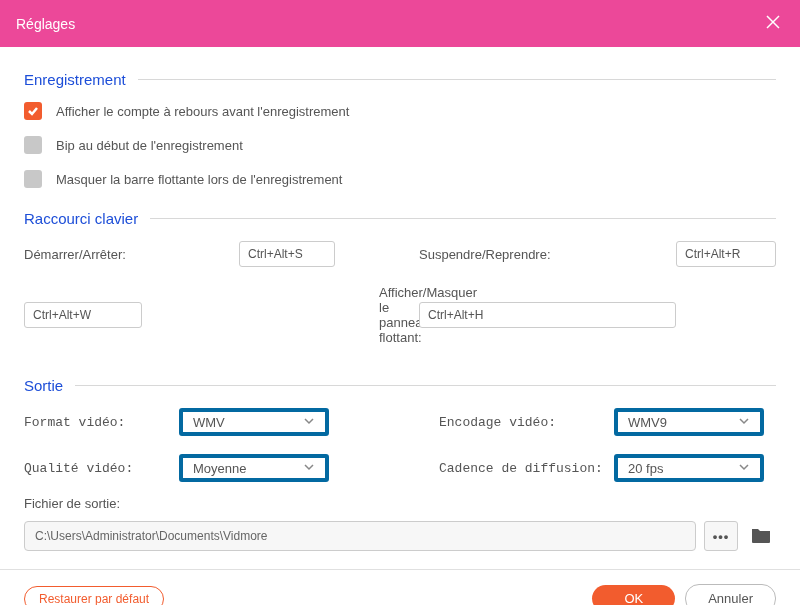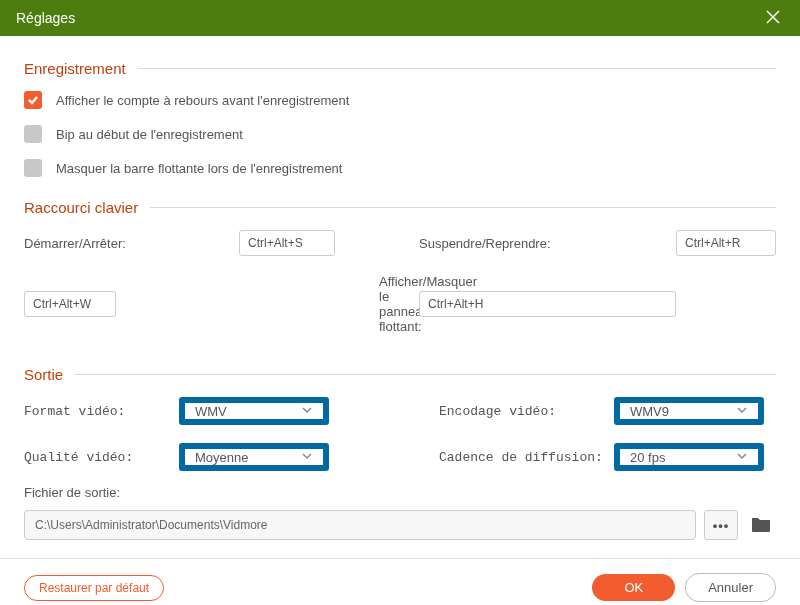--- a/index.html
+++ b/index.html
@@ -1,37 +1,37 @@
 <!DOCTYPE html>
 <html><head>
   <meta charset="utf-8">
   <style>
     * { box-sizing: border-box; margin: 0; padding: 0; }
     body { font-family: Arial, sans-serif; font-size: 13px; color: #555; background: #fff; width: 800px; height: 605px; overflow: hidden; }
-    .titlebar { background: #4d7c0f; color: #fff; height: 36px; display: flex; align-items: center; justify-content: space-between; padding: 0 16px; }
+    .titlebar { background: #ec4899; color: #fff; height: 47px; display: flex; align-items: center; justify-content: space-between; padding: 0 16px; }
     .titlebar-title { font-size: 14px; }
     .close-btn { cursor: pointer; padding: 4px; }
     .close-btn svg { stroke: #fff; stroke-width: 1.5; }
     .content { padding: 16px 24px 0 24px; }
     .section-header { display: flex; align-items: center; margin-bottom: 14px; margin-top: 8px; }
-    .section-title { font-size: 15px; color: #c2410c; white-space: nowrap; }
+    .section-title { font-size: 15px; color: #1d4ed8; white-space: nowrap; }
     .section-line { flex: 1; height: 1px; background: #d8d8d8; margin-left: 12px; }
     .checkbox-row { display: flex; align-items: center; margin-bottom: 16px; }
     .checkbox { width: 18px; height: 18px; border-radius: 3px; margin-right: 14px; display: flex; align-items: center; justify-content: center; cursor: pointer; }
     .checkbox.checked { background: #f25c2e; }
     .checkbox.unchecked { background: #c8c8c8; }
     .checkbox svg { stroke: #fff; stroke-width: 2.5; fill: none; }
     .checkbox-label { color: #555; }
     .shortcut-grid { display: grid; grid-template-columns: 215px 140px 40px 1fr 100px; row-gap: 18px; align-items: center; margin-bottom: 32px; }
     .sc-label { color: #555; }
     .sc-input { height: 26px; border: 1px solid #ccc; border-radius: 3px; padding: 0 8px; font-size: 12px; color: #555; width: 100%; }
     .sc-label2 { color: #555; text-align: left; }
     .output-grid { display: grid; grid-template-columns: 155px 180px 80px 175px 160px; row-gap: 18px; align-items: center; margin-bottom: 14px; }
     .out-label { color: #555; font-family: Liberation Mono, monospace; }
-    .select { height: 28px; border: 6px solid #0369a1; border-radius: 3px; display: flex; align-items: center; justify-content: space-between; padding: 0 10px; cursor: pointer; color: #555; width: 150px; background: #fff; }
+    .select { height: 28px; border: 4px solid #0369a1; border-radius: 3px; display: flex; align-items: center; justify-content: space-between; padding: 0 10px; cursor: pointer; color: #555; width: 150px; background: #fff; }
     .chevron svg { stroke: #888; stroke-width: 1.5; fill: none; }
     .file-row { display: flex; align-items: center; gap: 8px; margin-top: 4px; }
     .file-label-row { margin-bottom: 10px; color: #555; }
     .file-input { flex: 1; height: 30px; border: 1px solid #ccc; border-radius: 4px; background: #f7f7f7; padding: 0 10px; font-size: 12px; color: #666; }
     .dots-btn { width: 34px; height: 30px; border: 1px solid #ccc; border-radius: 3px; background: #f7f7f7; display: flex; align-items: center; justify-content: center; cursor: pointer; font-weight: bold; color: #555; letter-spacing: 1px; }
     .folder-btn { width: 30px; height: 30px; display: flex; align-items: center; justify-content: center; cursor: pointer; }
     .folder-btn svg { fill: #555; }
     .footer { border-top: 1px solid #e0e0e0; margin-top: 18px; padding: 14px 24px 0 24px; display: flex; align-items: center; }
     .restore-btn { border: 1.5px solid #f25c2e; color: #f25c2e; border-radius: 14px; padding: 5px 14px; font-size: 12px; cursor: pointer; background: #fff; }
     .spacer { flex: 1; }
@@ -80,21 +80,21 @@
     <div class="section-line"></div>
   </div>
 
   <div class="shortcut-grid">
     <span class="sc-label">Démarrer/Arrêter:</span>
     <input class="sc-input" style="width: 96px;" value="Ctrl+Alt+S">
     <span></span>
     <span class="sc-label2">Suspendre/Reprendre:</span>
     <input class="sc-input" value="Ctrl+Alt+R" style="">
 
-    <input class="sc-input" style="width: 92px;" value="Ctrl+Alt+W">
+    <input class="sc-input" style="width: 118px;" value="Ctrl+Alt+W">
     <span></span>
     <span class="sc-label2">Afficher/Masquer le panneau flottant:</span>
     <input class="sc-input" value="Ctrl+Alt+H" style="">
   </div>
 
   <div class="section-header" style="margin-top:18px;">
     <span class="section-title">Sortie</span>
     <div class="section-line"></div>
   </div>
 

